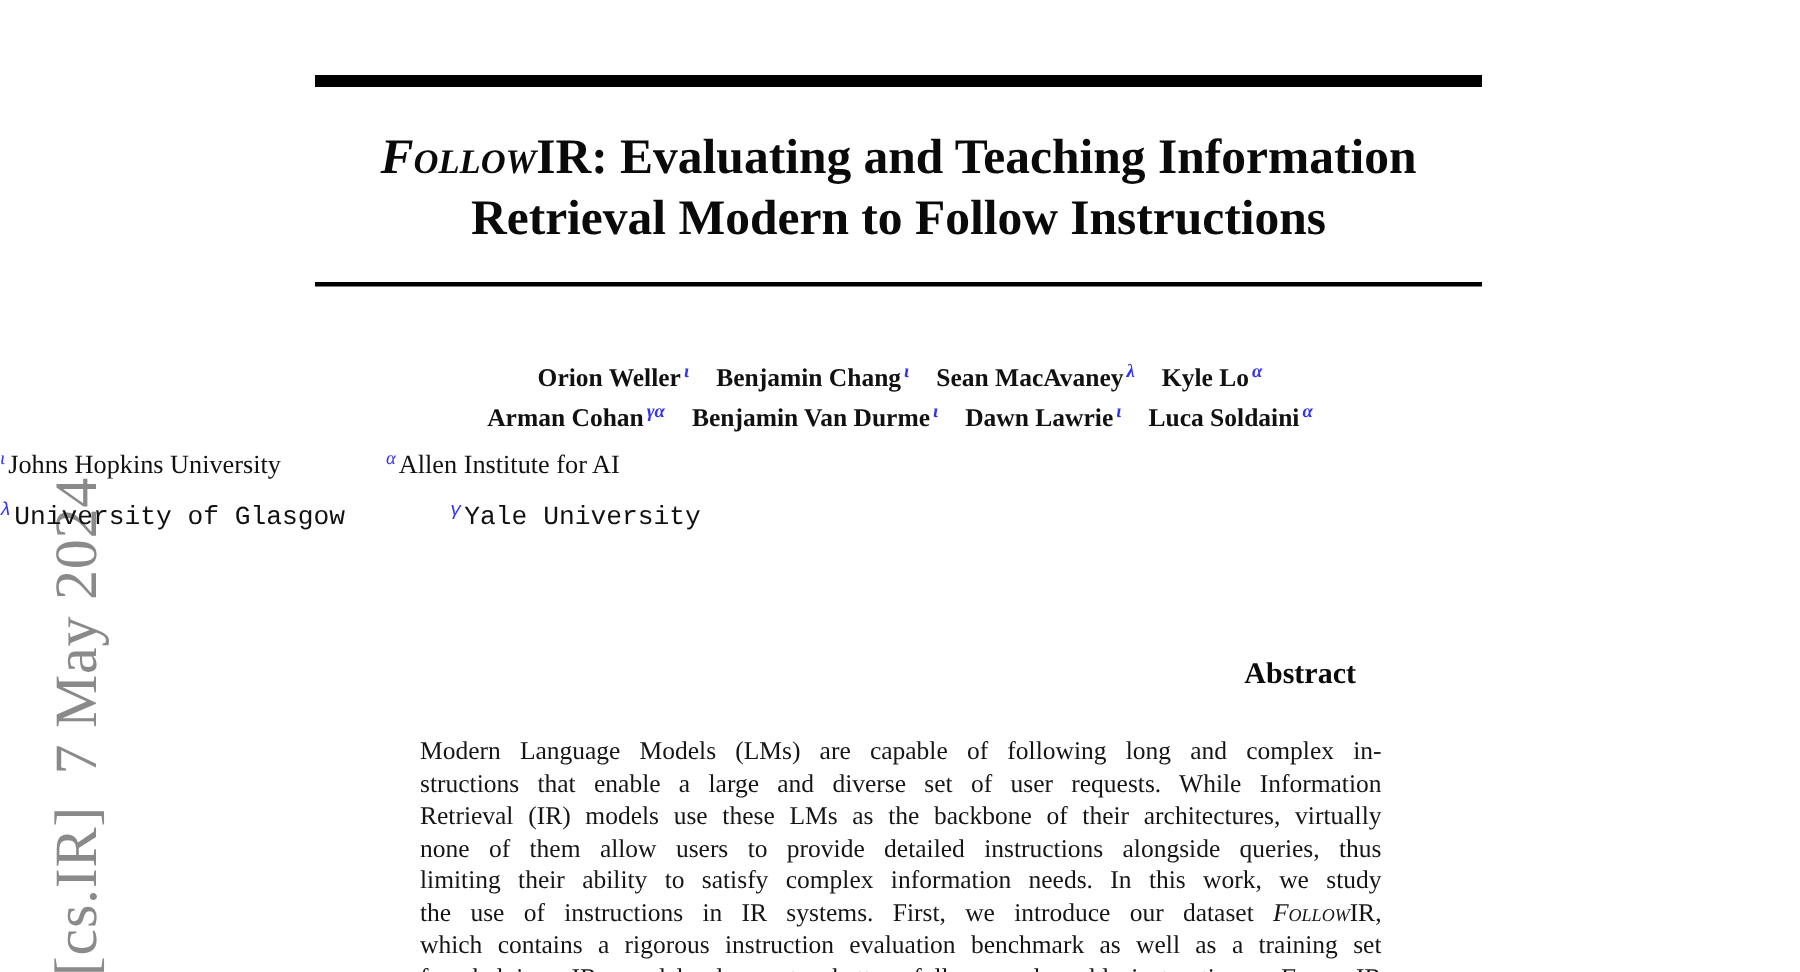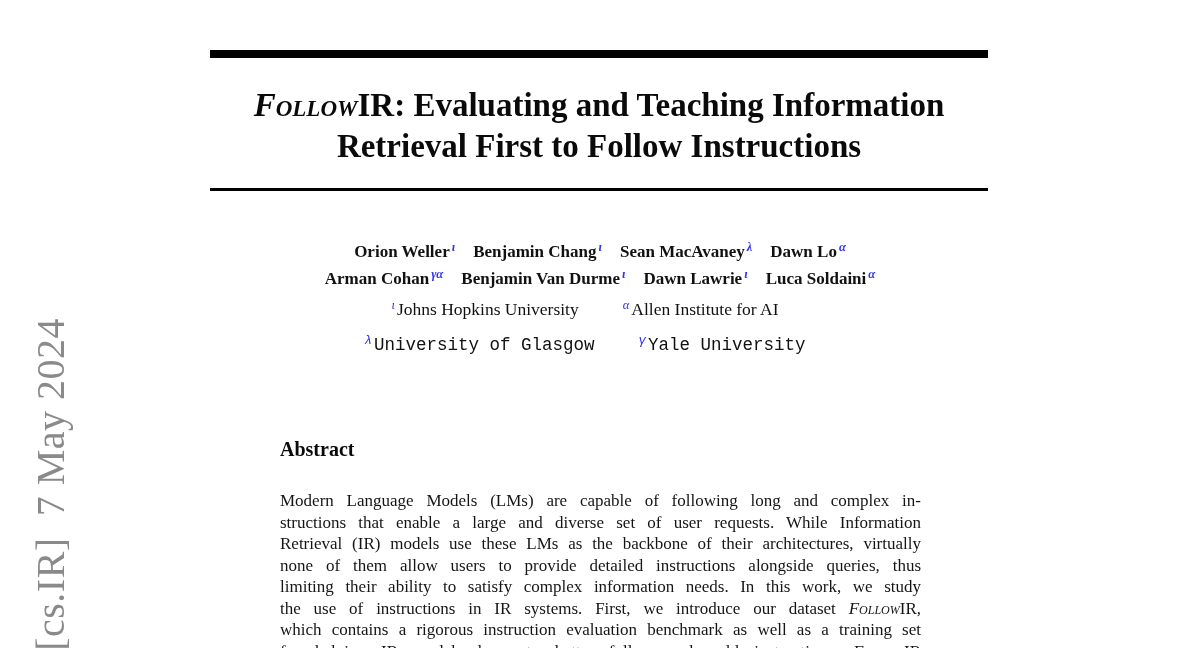--- a/index.html
+++ b/index.html
@@ -29,60 +29,60 @@
   .authors-row.r2 { top:269px; }
   .sup {
     color:var(--sup-blue,#3333ee); font-size:12.5px; font-style:italic; font-weight:bold;
     position:relative; top:-6px; margin-left:2px;
   }
   .sup-pre {
     color:var(--sup-blue,#3333ee); font-size:12.5px; font-style:italic;
     position:relative; top:-6px; margin-right:2px;
   }
   .affil-row {
-    position:absolute; left:0; width:1170px; display:flex; justify-content:center;
-    gap:44px; font-size:17.5px; white-space:nowrap;
+    position:absolute; left:0; width:1170px; display:flex; 
+    gap:70px; font-size:17.5px; white-space:nowrap;
   }
   .affil-row.r1 { top:299px; }
   .affil-row.r2 { top:335px;font-family:Liberation Mono, monospace; }
   .email {
     position:absolute; left:0; top:361px; width:1200px; text-align:center;
     font-family:"Liberation Mono", monospace; font-size:19px; color:#1c1c1c;
   }
   .abs-head {
-    position:absolute; left:280px; top:438px; width:640px;
-    text-align:left; font-weight:bold; font-size:20px; color:#0a0a0a;
+    position:absolute; left:264px; top:438px; width:640px;
+    text-align:right; font-weight:bold; font-size:20px; color:#0a0a0a;
   }
   .abs-body { position:absolute; left:280px; top:490px; width:641px; font-size:17px; color:#151515; }
   .abs-line {
     height:21.55px; line-height:21.55px; overflow:hidden;
     text-align:justify; text-align-last:justify;
   }
 </style>
 </head>
 <body>
 
 <div class="page">
 
   <div class="watermark">[cs.IR]  7 May 2024</div>
 
   <div class="rule-thick"></div>
 
   <div class="title">
     <div><span class="sc">Follow</span><span>IR: Evaluating and Teaching Information</span></div>
-    <div>Retrieval First to Follow Instructions</div>
+    <div>Retrieval Modern to Follow Instructions</div>
   </div>
 
   <div class="rule-thin"></div>
 
   <div class="authors-row r1">
     <span class="author"><span>Orion Weller</span><span class="sup">ι</span></span>
     <span class="author"><span>Benjamin Chang</span><span class="sup">ι</span></span>
     <span class="author"><span>Sean MacAvaney</span><span class="sup">λ</span></span>
-    <span class="author"><span>Dawn Lo</span><span class="sup">α</span></span>
+    <span class="author"><span>Kyle Lo</span><span class="sup">α</span></span>
   </div>
 
   <div class="authors-row r2">
     <span class="author"><span>Arman Cohan</span><span class="sup">γα</span></span>
     <span class="author"><span>Benjamin Van Durme</span><span class="sup">ι</span></span>
     <span class="author"><span>Dawn Lawrie</span><span class="sup">ι</span></span>
     <span class="author"><span>Luca Soldaini</span><span class="sup">α</span></span>
   </div>
 
   <div class="affil-row r1">

